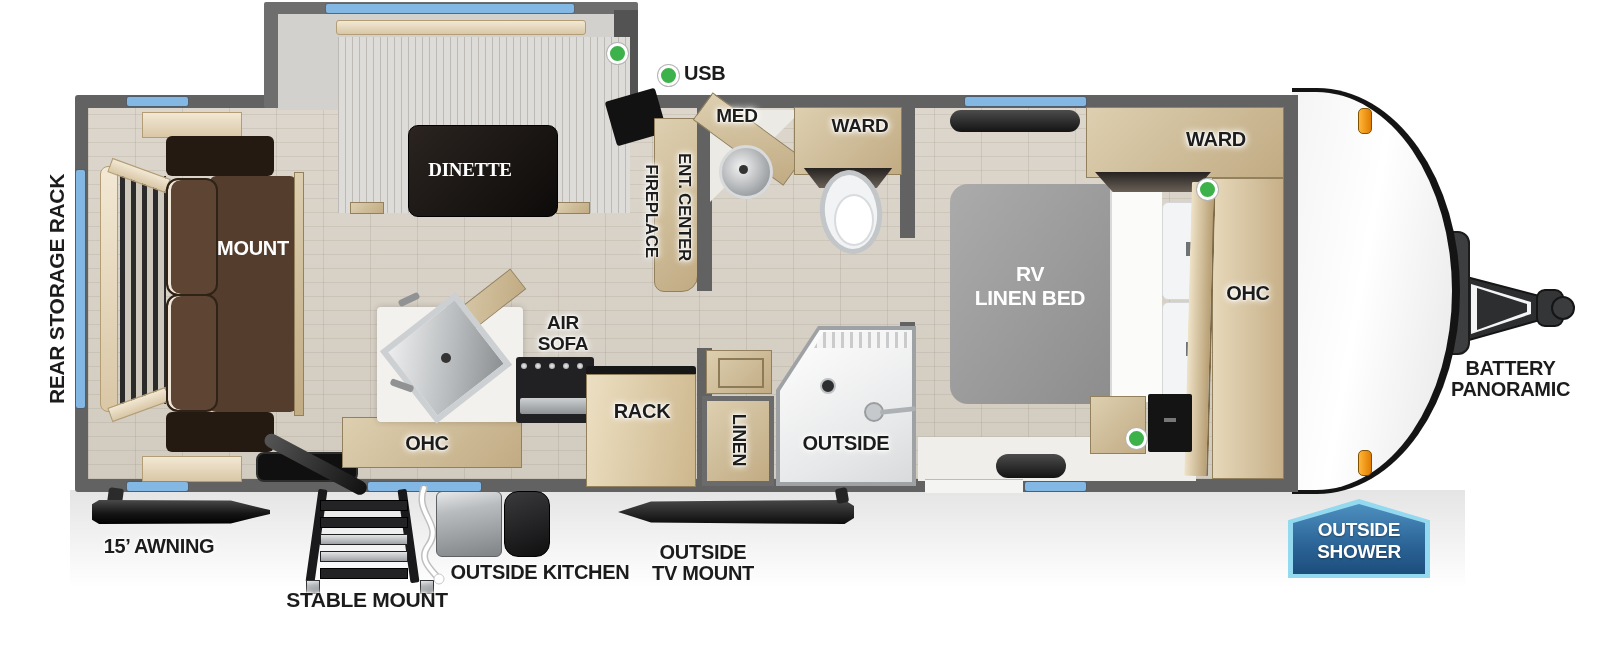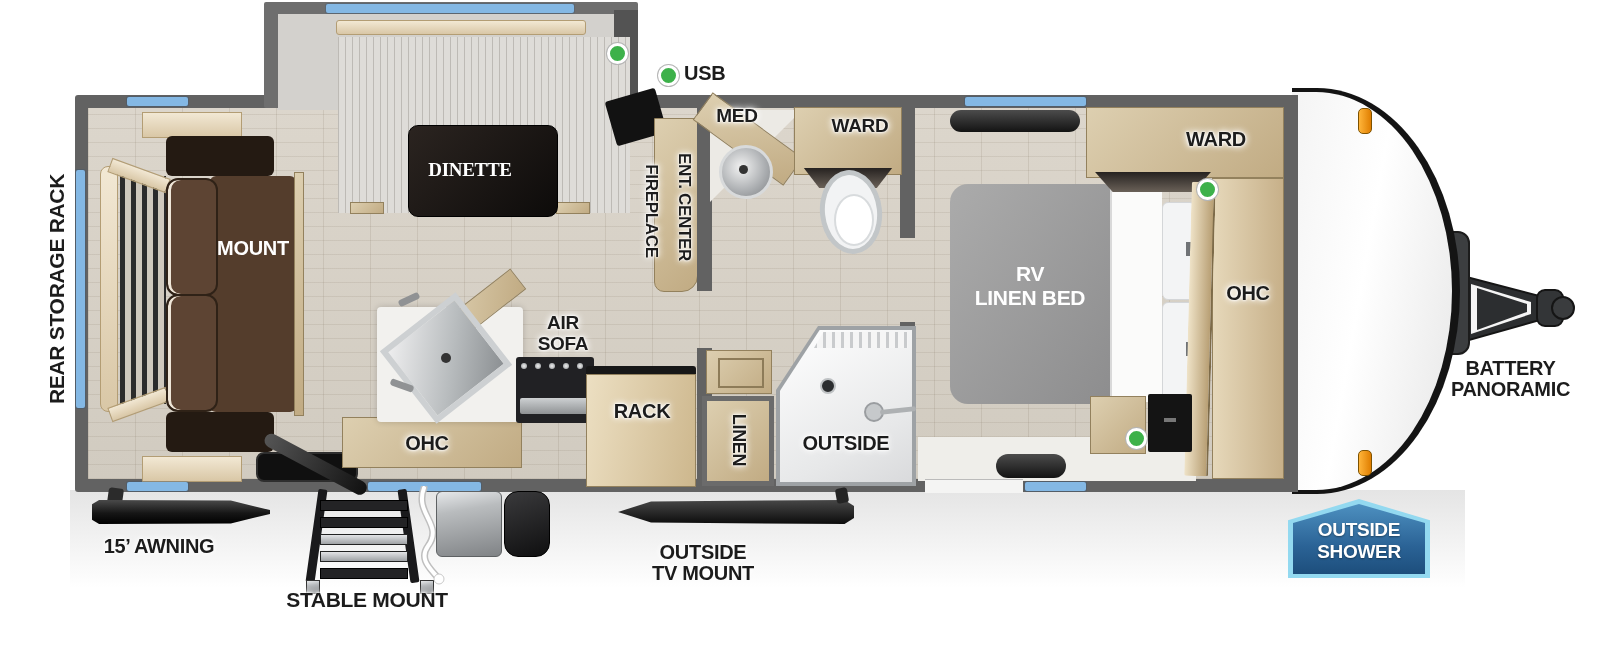--- a/index.html
+++ b/index.html
@@ -243,20 +243,21 @@
 
   <svg class="abs" style="left:412px;top:486px;" width="40" height="100" viewBox="0 0 40 100">
     <path d="M12,2 C2,28 32,38 16,60 C6,74 20,84 26,92" fill="none" stroke="#bfbfbf" stroke-width="7" stroke-linecap="round"></path>
     <path d="M12,2 C2,28 32,38 16,60 C6,74 20,84 26,92" fill="none" stroke="#ffffff" stroke-width="4" stroke-linecap="round"></path>
     <circle cx="27" cy="93" r="5" fill="#fff" stroke="#c9c9c9"></circle>
   </svg>
   <div class="abs" style="left:436px;top:491px;width:64px;height:64px;border-radius:6px;border:1px solid #5e6163;
               background:linear-gradient(170deg,#e6e8ea 0%,#b9bcbe 30%,#808386 100%);"></div>
   <div class="abs" style="left:504px;top:491px;width:44px;height:64px;border-radius:14px;border:1px solid #000;
               background:linear-gradient(160deg,#3a3a3c,#0f0f10);"></div>
+  <div class="abs lbl" style="left:440px;top:560px;width:200px;height:24px;font-size:20px;">OUTSIDE KITCHEN</div>
 
   <div class="abs" style="left:618px;top:500px;width:236px;height:24px;
               background:linear-gradient(180deg,#474747,#0c0c0c);
               clip-path:polygon(0 50%,14% 6%,96% 0,100% 25%,100% 75%,96% 100%,14% 94%);"></div>
   <div class="abs" style="left:836px;top:488px;width:12px;height:15px;background:#242424;border-radius:3px;
               transform:rotate(-10deg);"></div>
   <div class="abs lbl two" style="left:640px;top:540px;width:126px;height:46px;font-size:20px;">
     <span>OUTSIDE</span>
     <span>TV MOUNT</span>
   </div>

